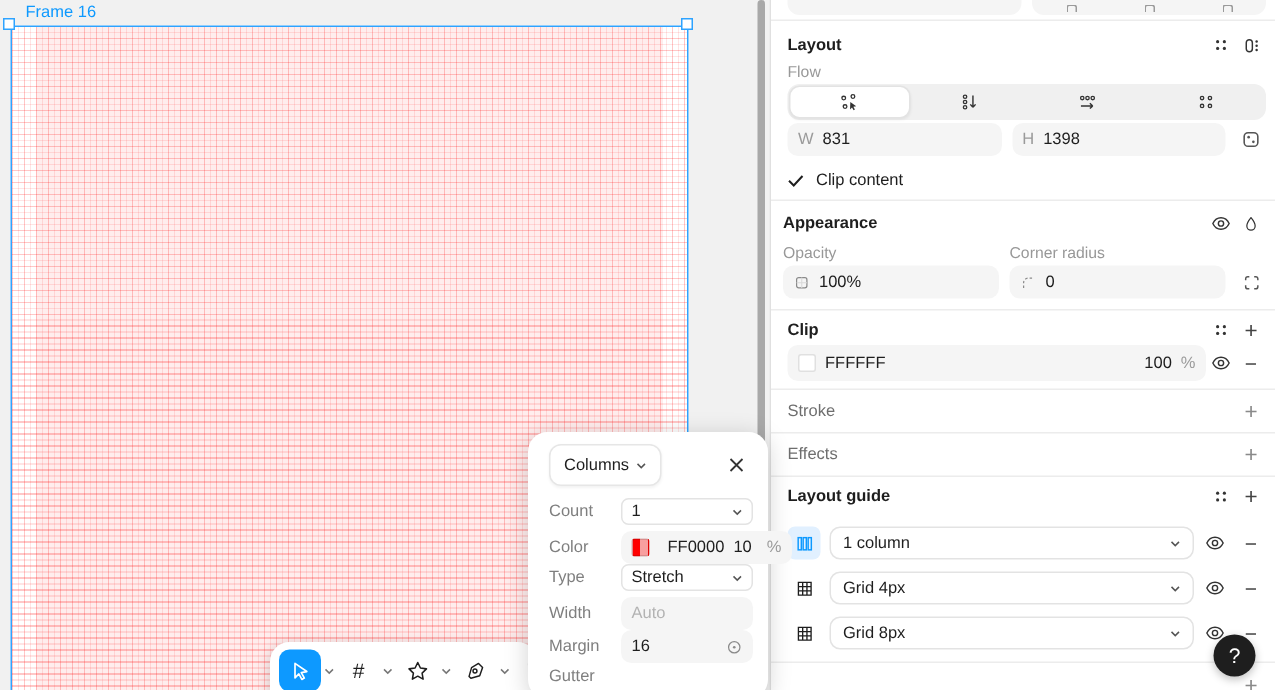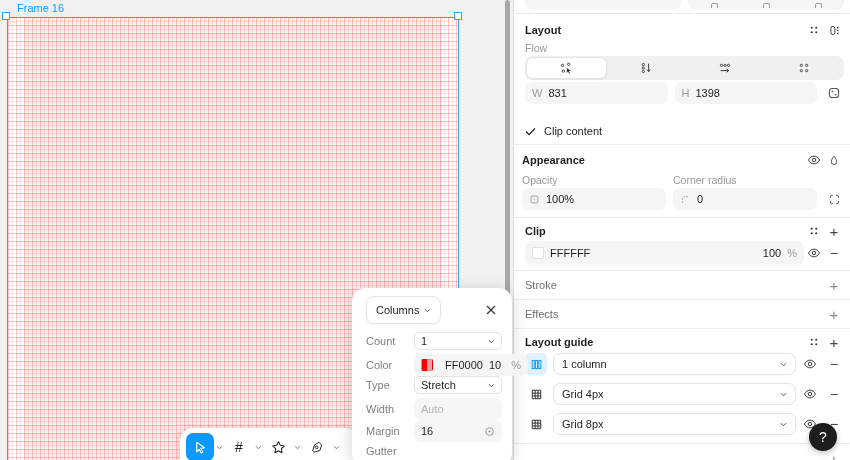--- a/index.html
+++ b/index.html
@@ -290,21 +290,21 @@
           <span>1398</span>
         </div>
         <span class="icon-slot">
           <svg width="14" height="14" viewBox="0 0 16 16">
               <rect x="2.8" y="2.8" width="10.4" height="10.4" rx="3" fill="none" stroke="#555" stroke-width="1.2"></rect>
               <circle cx="6.2" cy="6.2" r="1" fill="#555"></circle>
               <circle cx="9.8" cy="9.8" r="1" fill="#555"></circle>
             </svg>
         </span>
       </div>
-      <div class="check-row" style="margin-top:20px;">
+      <div class="check-row" style="margin-top:9px;">
         <svg width="11" height="9" viewBox="0 0 12 10">
             <path d="M1 5l3.5 3.5L11 1.5" fill="none" stroke="#1e1e1e" stroke-width="1.5"></path>
           </svg>
         <span>Clip content</span>
       </div>
     </div>
 
     <div class="sec" style="padding-top:5px; padding-bottom:7px;padding-left:8px;">
       <div class="sec-head">
         <span class="sec-title">Appearance</span>
@@ -404,21 +404,21 @@
           <svg width="12" height="12" viewBox="0 0 16 16">
               <circle cx="5" cy="5" r="1.4" fill="#333"></circle>
               <circle cx="11" cy="5" r="1.4" fill="#333"></circle>
               <circle cx="5" cy="11" r="1.4" fill="#333"></circle>
               <circle cx="11" cy="11" r="1.4" fill="#333"></circle>
             </svg>
         </span>
         <span class="icon-slot plus">+</span>
       </div>
 
-      <div class="guide-row" style="margin-top:1px;">
+      <div class="guide-row" style="margin-top:10px;">
         <span class="guide-icon blue">
           <svg width="13" height="13" viewBox="0 0 16 16">
               <rect x="2.6" y="3" width="2.6" height="10" fill="none" stroke="currentColor" stroke-width="1.2"></rect>
               <rect x="6.7" y="3" width="2.6" height="10" fill="none" stroke="currentColor" stroke-width="1.2"></rect>
               <rect x="10.8" y="3" width="2.6" height="10" fill="none" stroke="currentColor" stroke-width="1.2"></rect>
             </svg>
         </span>
         <div class="select">
           <span>1 column</span>
           <span class="spacer"></span>

